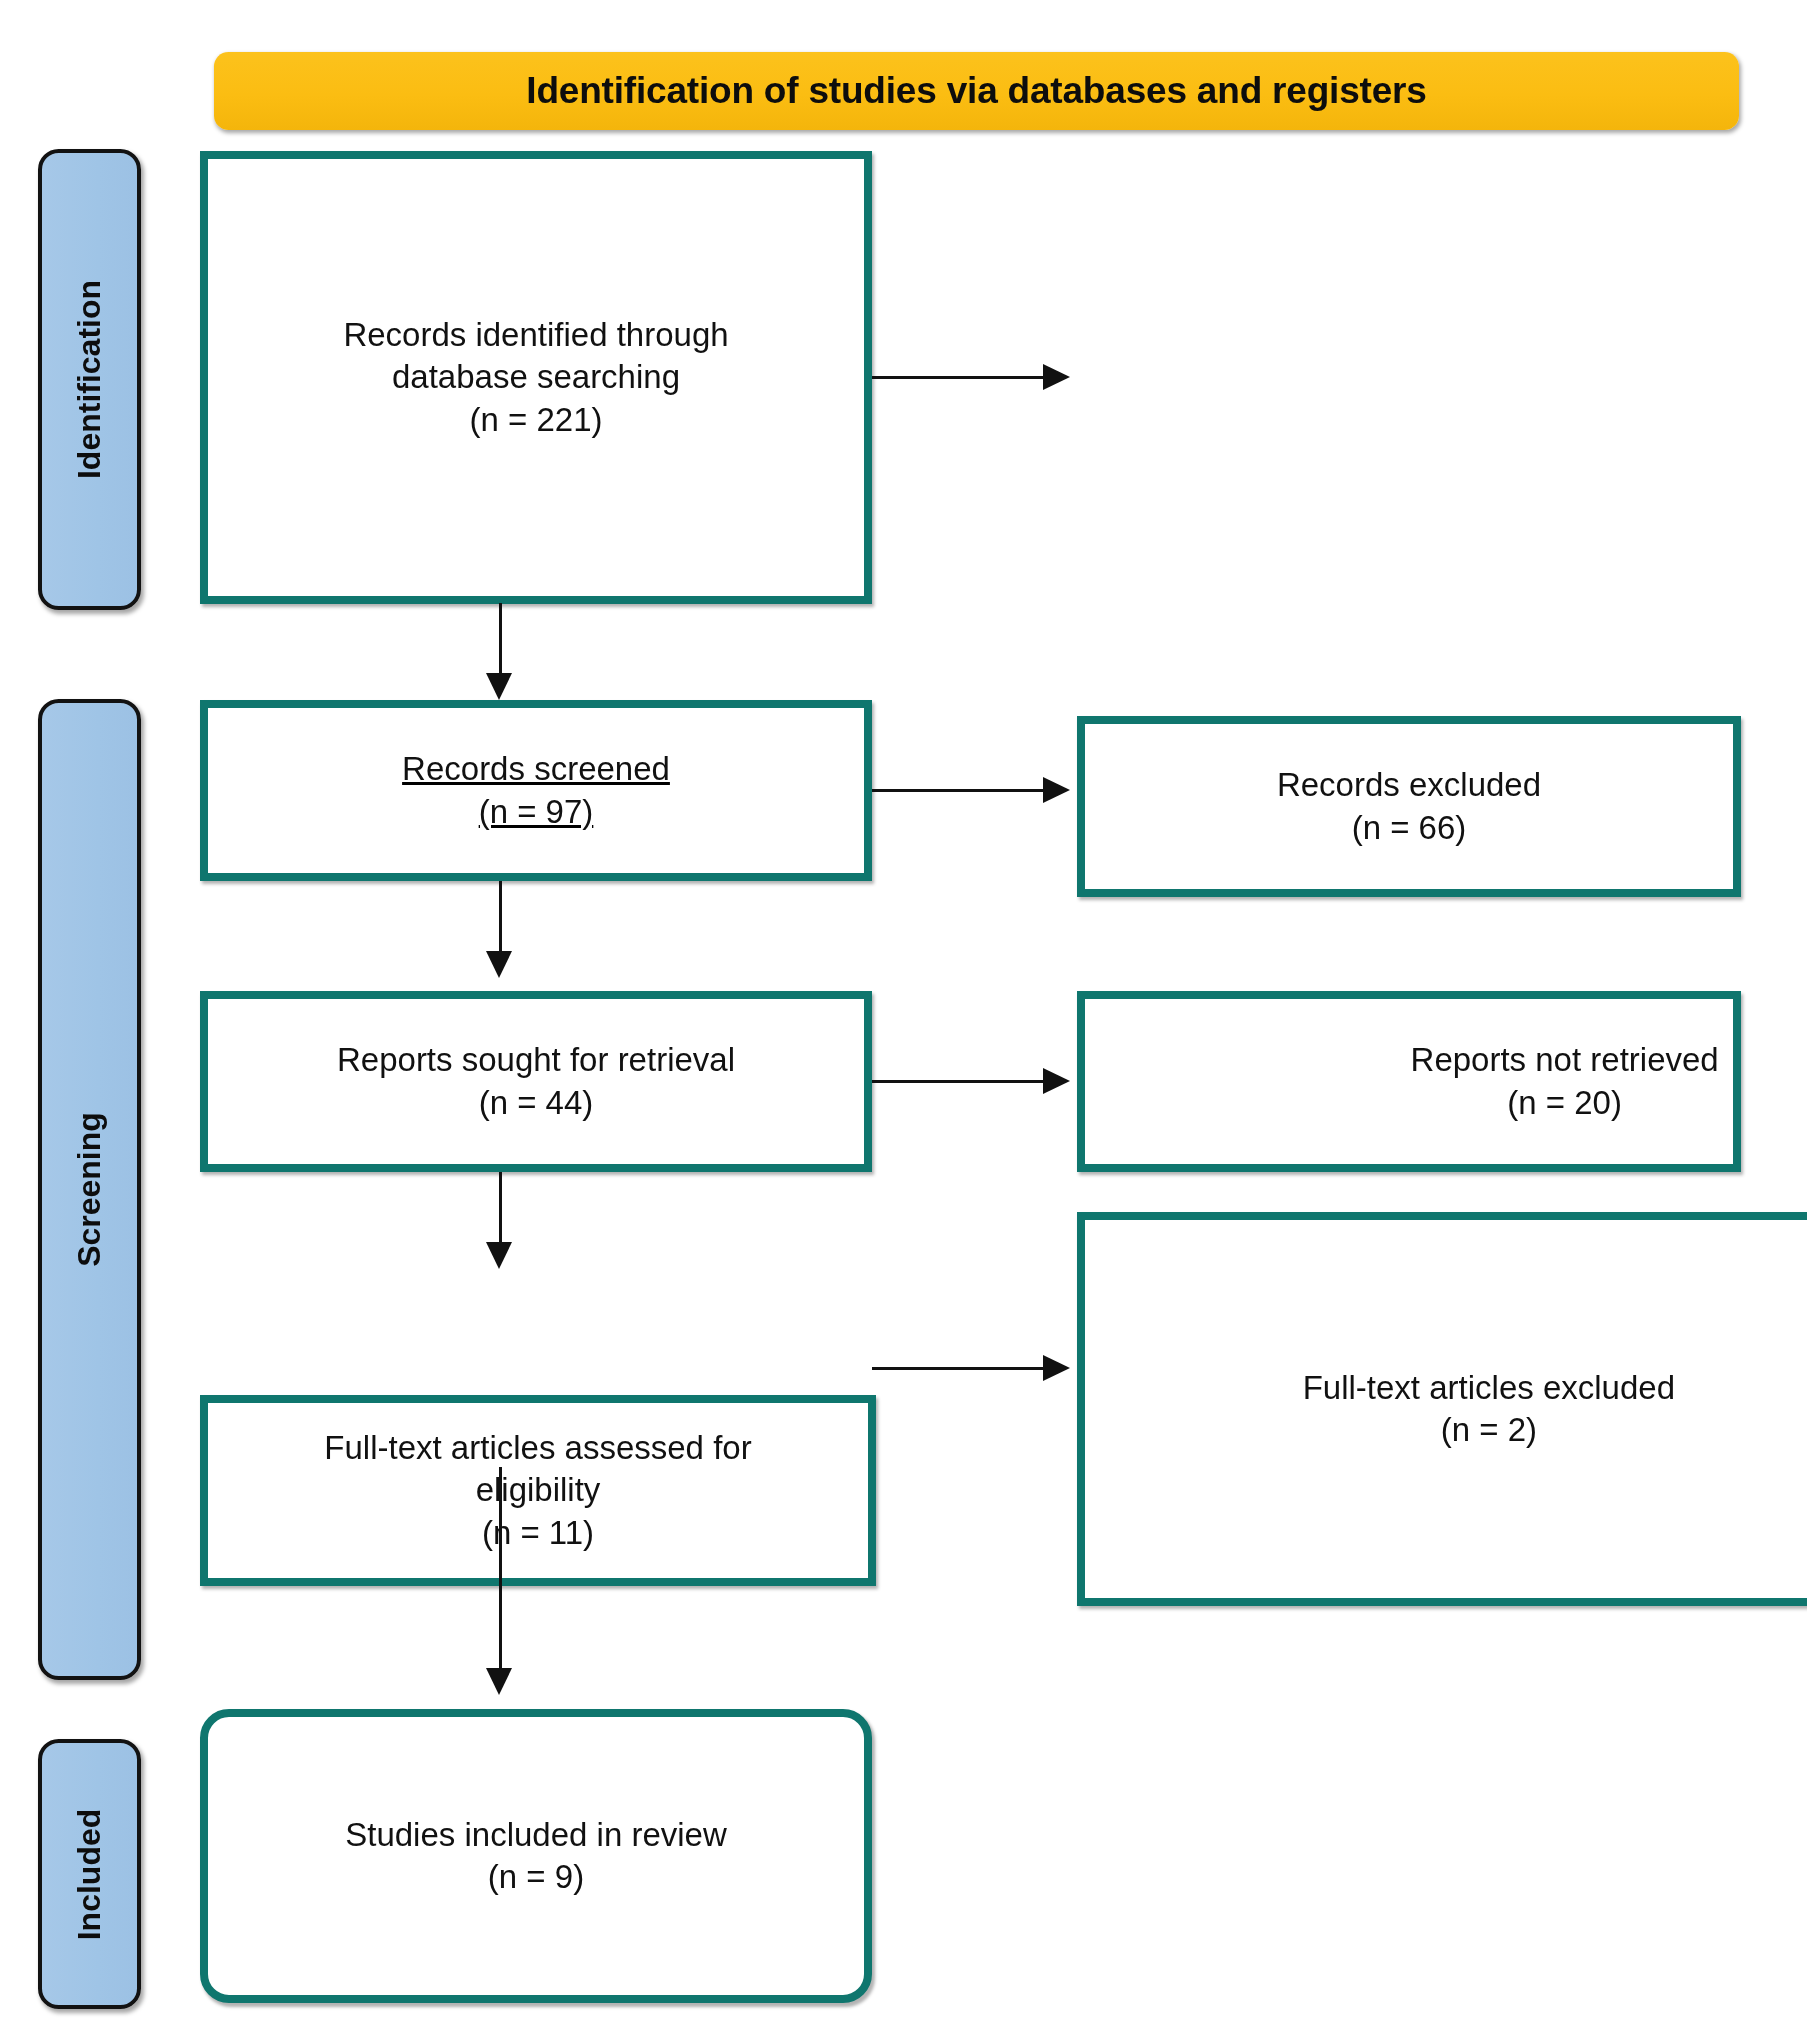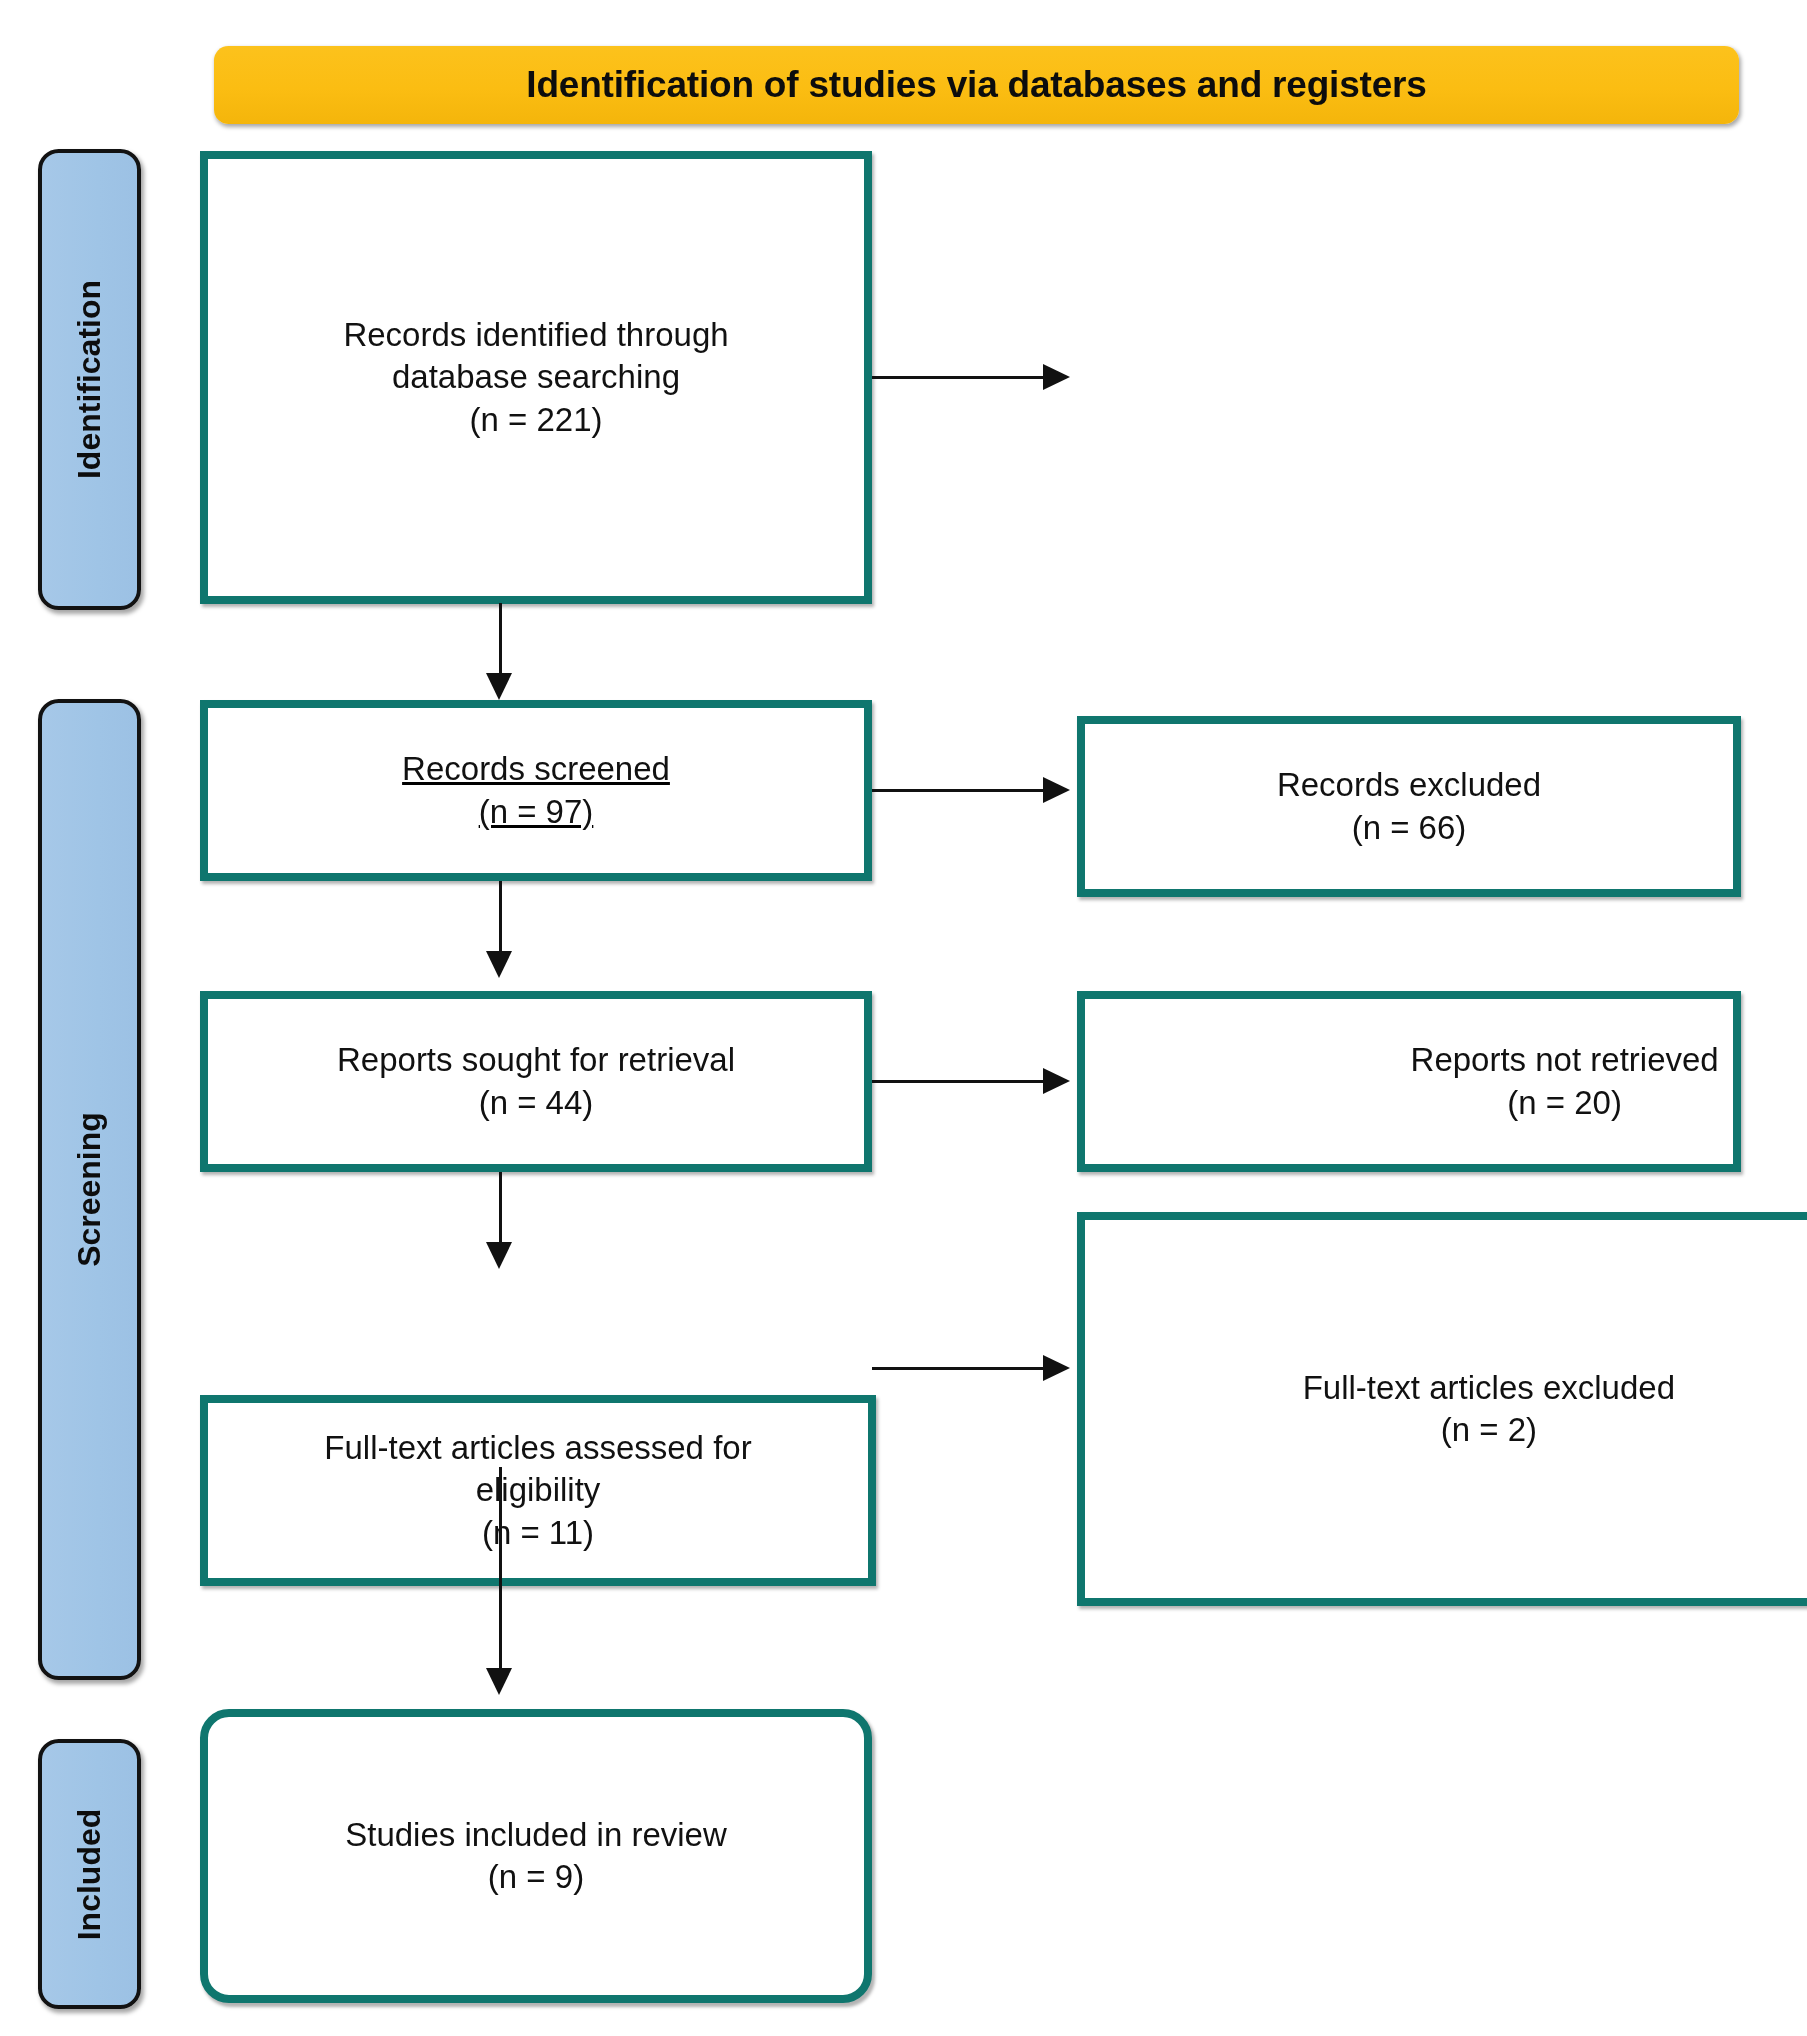--- a/index.html
+++ b/index.html
@@ -7,21 +7,21 @@
   body{
     font-family:"Liberation Sans", sans-serif;
     width:1807px;height:2036px;position:relative;overflow:hidden;
     -webkit-font-smoothing:antialiased;
   }
   #canvas{position:absolute;left:0;top:0;width:1807px;height:2036px;}
 
   
   .title-banner{
     position:absolute;
-    left:214px;top:46px;width:1525px;height:78px;
+    left:214px;top:52px;width:1525px;height:78px;
     background:linear-gradient(180deg,#fcc21c 0%,#fbbd12 55%,#f4b50b 100%);
     border-radius:14.3px;
     box-shadow:1.6px 2.4px 4px rgba(0,0,0,0.35);
     display:flex;align-items:center;justify-content:center;
   }
   .title-banner .t{
     font-size:37px;font-weight:bold;color:#0d0d0d;letter-spacing:-0.2px;
     white-space:nowrap;
   }
 

